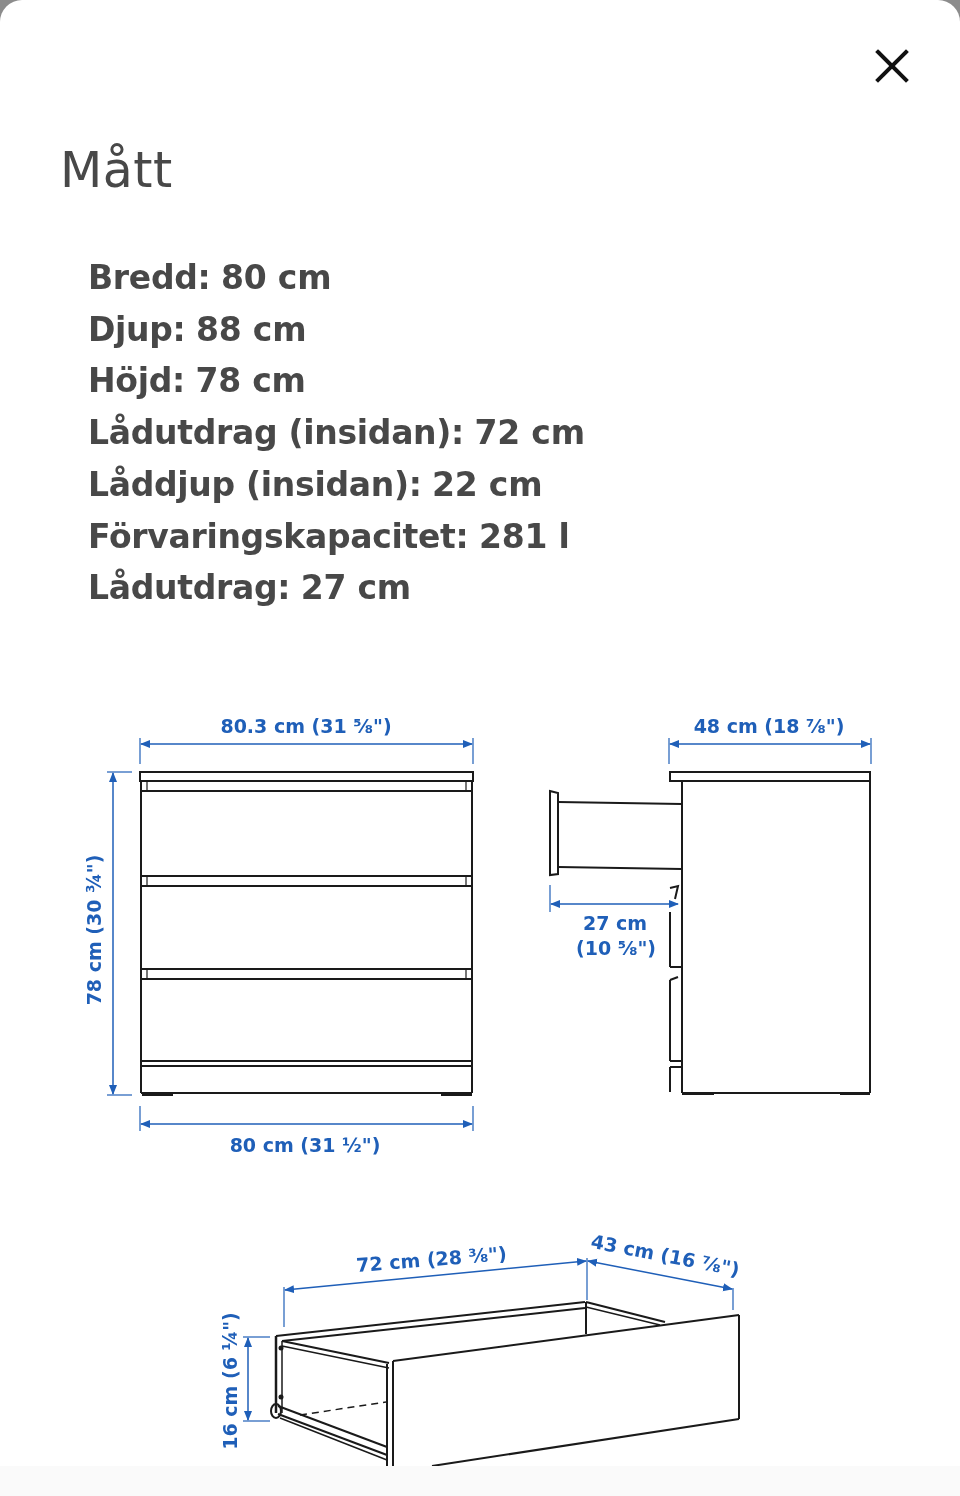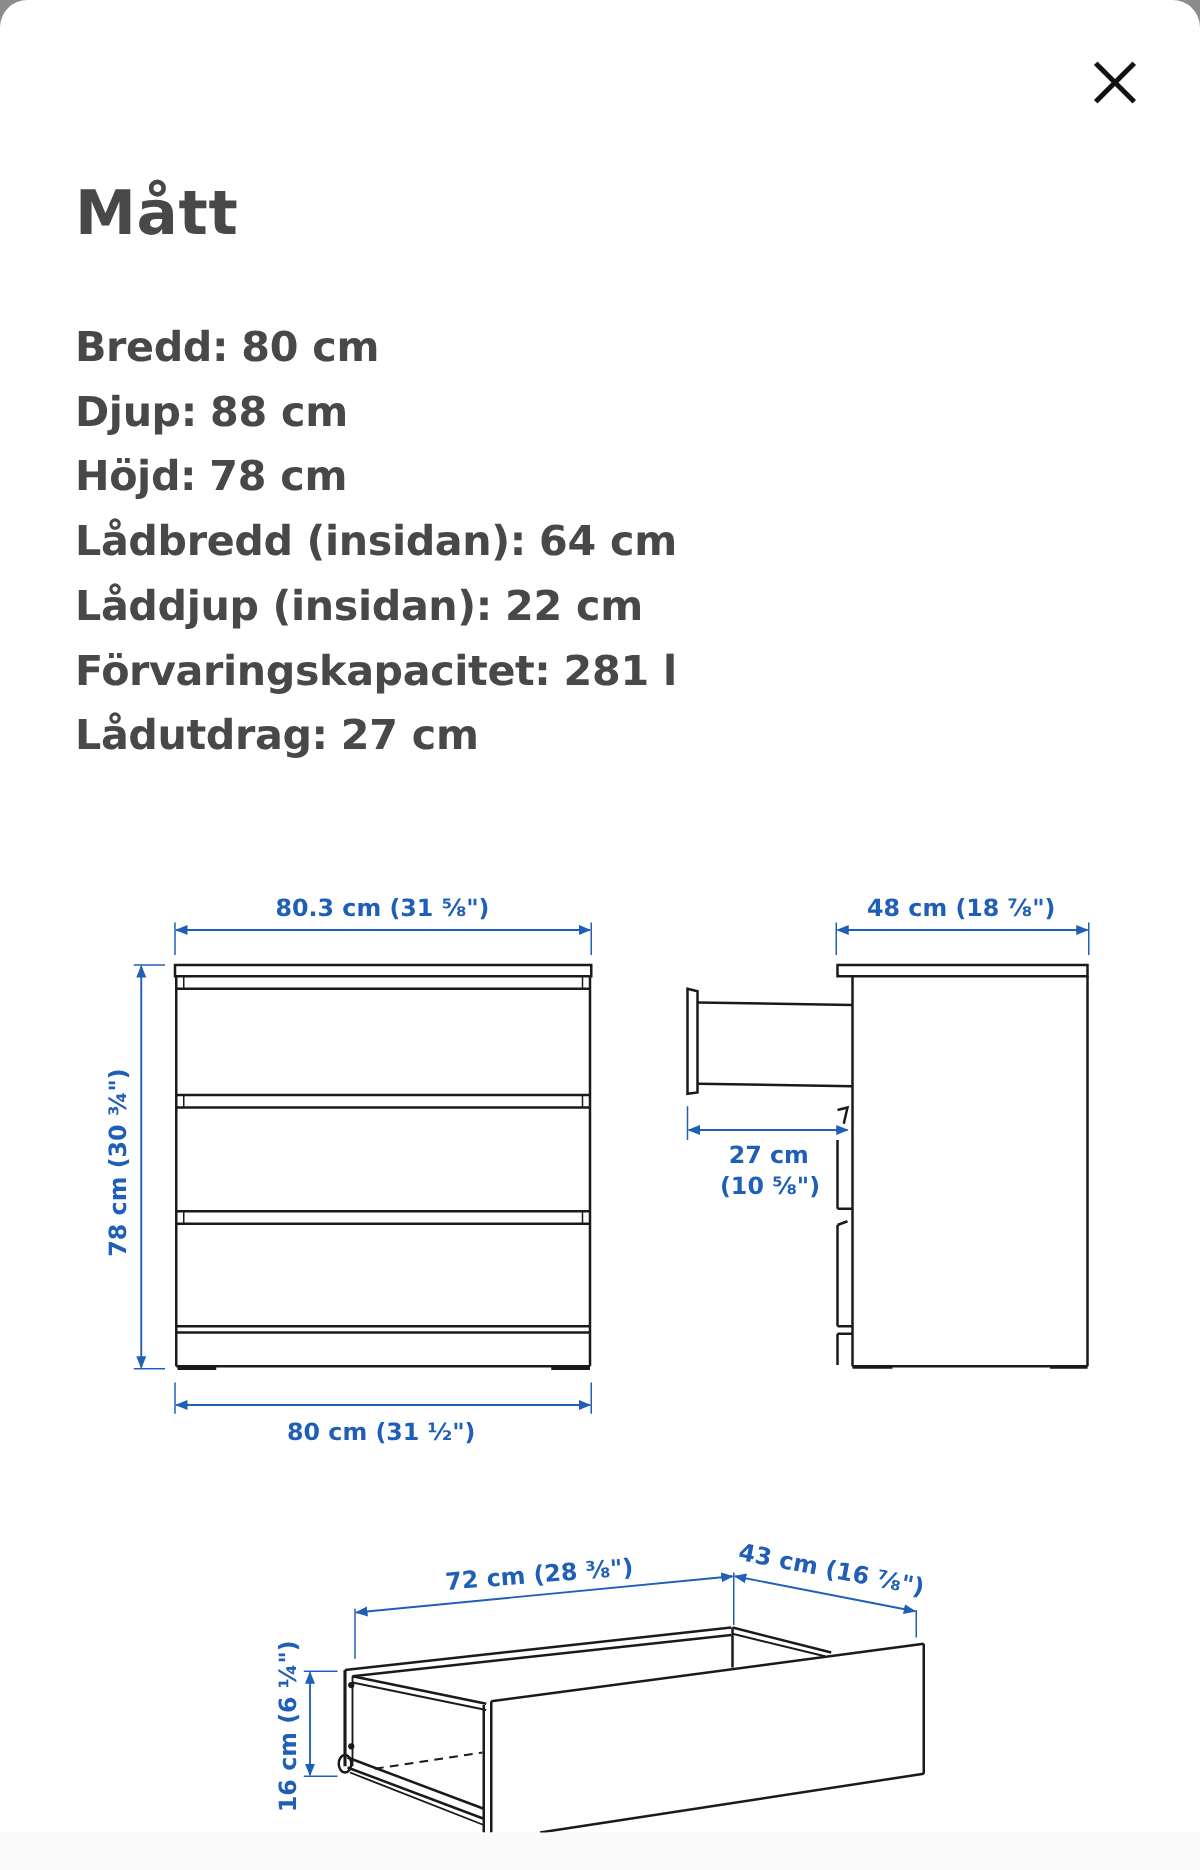--- a/index.html
+++ b/index.html
@@ -37,41 +37,42 @@
       background: transparent;
       border: none;
       padding: 0;
     }
     .title {
       position: absolute;
       left: 60px;
       top: 142px;
       margin: 0;
       font-size: 49px;
-      font-weight: bold;
+      font-weight: normal;
       color: #484848;
       letter-spacing: 0.5px;
     }
     .specs {
       position: absolute;
       left: 60px;
       top: 252px;
       margin: 0;
       padding: 0;
       list-style: none;
     }
     .spec-row {
       font-size: 33px;
       line-height: 51.7px;
       color: #484848;
       white-space: nowrap;
     }
     .spec-label {
       font-weight: bold;
       letter-spacing: -0.3px;
+      margin-left: 28px;
     }
     .spec-value {
       font-weight: bold;
       letter-spacing: -0.2px;
     }
     .diagram {
       position: absolute;
       left: 0;
       top: 0;
     }
@@ -101,21 +102,21 @@
       <line x1="31" y1="3" x2="3" y2="31" stroke="#111" stroke-width="4" stroke-linecap="square"></line>
     </svg>
   </button>
 
   <h1 class="title">Mått</h1>
 
   <ul class="specs">
     <li class="spec-row"><span class="spec-label">Bredd:</span> <span class="spec-value">80 cm</span></li>
     <li class="spec-row"><span class="spec-label">Djup:</span> <span class="spec-value">88 cm</span></li>
     <li class="spec-row"><span class="spec-label">Höjd:</span> <span class="spec-value">78 cm</span></li>
-    <li class="spec-row"><span class="spec-label">Lådbredd (insidan):</span> <span class="spec-value">64 cm</span></li>
+    <li class="spec-row"><span class="spec-label">Lådutdrag (insidan):</span> <span class="spec-value">72 cm</span></li>
     <li class="spec-row"><span class="spec-label">Låddjup (insidan):</span> <span class="spec-value">22 cm</span></li>
     <li class="spec-row"><span class="spec-label">Förvaringskapacitet:</span> <span class="spec-value">281 l</span></li>
     <li class="spec-row"><span class="spec-label">Lådutdrag:</span> <span class="spec-value">27 cm</span></li>
   </ul>
 
   <svg class="diagram" width="960" height="1496" viewBox="0 0 960 1496">
     <defs>
       <marker id="arr" markerWidth="10" markerHeight="10" refX="9" refY="5" orient="auto-start-reverse" markerUnits="userSpaceOnUse">
         <path d="M0,1 L10,5 L0,9 Z" fill="#1f5fb8"></path>
       </marker>

